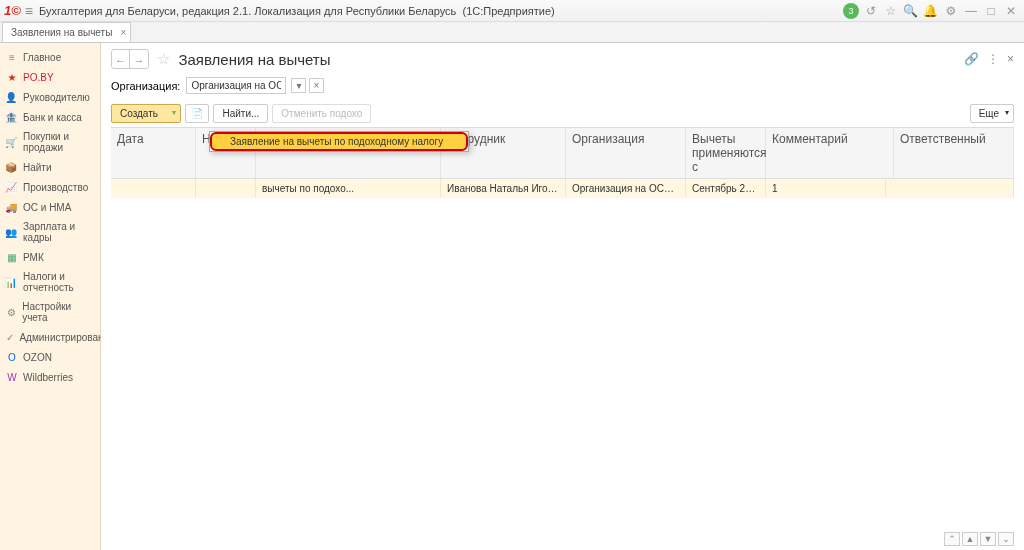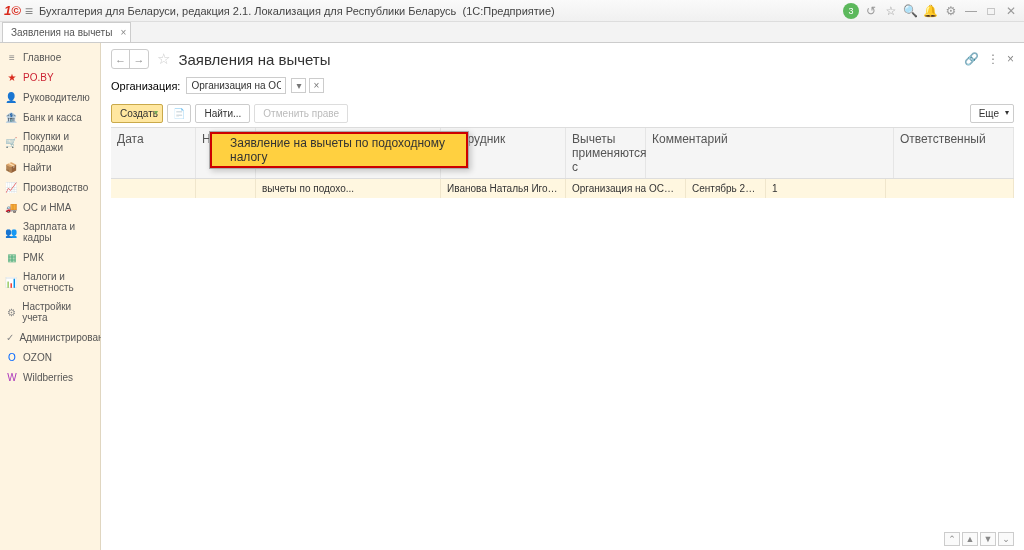--- a/index.html
+++ b/index.html
@@ -33,35 +33,35 @@
 .page-title { font-size: 15px; color: #333; }
 .hdr-actions { margin-left: auto; display: flex; gap: 8px; color: #888; }
 .hdr-actions span { cursor: pointer; font-size: 12px; }
 
 .org-row { display: flex; align-items: center; padding: 2px 10px 6px; gap: 6px; font-size: 11px; }
 .org-input { border: 1px solid #ccc; padding: 2px 4px; width: 100px; font-size: 10px; color: #333; }
 .org-btns span { display:inline-block; border: 1px solid #ccc; padding: 1px 4px; margin-left: -1px; color: #777; cursor: pointer; font-size: 10px; }
 
 .toolbar-row { display: flex; align-items: center; padding: 4px 10px; gap: 4px; }
 .btn { border: 1px solid #ccc; background: #fff; padding: 3px 8px; font-size: 10px; cursor: pointer; border-radius: 2px; color: #333; }
-.btn.create { background: #ffe7a0; border-color: #c9a94a; position: relative; padding-right: 4px; }
+.btn.create { background: #ffe7a0; border-color: #c9a94a; position: relative; padding-right: 22px; }
 .btn.create::after { content: "▾"; position: absolute; right: 4px; font-size: 8px; color: #7a5; }
 .btn.icon-only { padding: 3px 5px; color: #5b8; }
 .btn.ghost { color: #bbb; border-color: #ddd; }
 .btn.more { margin-left: auto; padding-right: 14px; position: relative; }
 .btn.more::after { content: "▾"; position: absolute; right: 4px; font-size: 8px; }
 
 .grid-header { display: flex; background: #f5f5f5; border-top: 1px solid #ddd; border-bottom: 1px solid #ddd; margin: 0 10px; }
 .gh-cell { padding: 4px 6px; font-size: 12px; color: #555; border-right: 1px solid #e5e5e5; }
 .grid-row { display: flex; margin: 0 10px; background: #fff7e0; }
 .gr-cell { padding: 4px 6px; font-size: 10px; color: #333; border-right: 1px solid #f0e6cc; white-space: nowrap; overflow: hidden; text-overflow: ellipsis; }
 .c-date{width:85px} .c-num{width:60px} .c-doc{width:185px} .c-emp{width:125px} .c-org{width:120px} .c-ded{width:80px} .c-resp{width:120px} .c-comm{flex:1}
 
 .dropdown { position: absolute; left: 108px; top: 88px; width: 260px; background: #fff; border: 1px solid #aaa; box-shadow: 2px 2px 6px rgba(0,0,0,0.2); z-index: 10; }
-.dropdown-item { padding: 4px 20px; font-size: 12px; color: #333; cursor: pointer; }
+.dropdown-item { padding: 4px 20px; font-size: 10px; color: #333; cursor: pointer; border-radius: 6px; }
 .dropdown-item.selected { background: #ffd040; border: 2px solid #c00; padding: 2px 18px; }
 
 .footer { position: absolute; bottom: 4px; right: 10px; display: flex; gap: 2px; }
 .footer span { border: 1px solid #ccc; width: 16px; height: 14px; display: flex; align-items: center; justify-content: center; font-size: 9px; color: #888; cursor: pointer; background: #fafafa; }
 </style>
 </head>
 <body>
 
 <div class="titlebar">
   <span class="logo">1©</span>
@@ -175,29 +175,30 @@
       <span class="org-btns">
         <span>▾</span>
         <span>×</span>
       </span>
     </div>
 
     <div class="toolbar-row">
       <button class="btn create">Создать</button>
       <button class="btn icon-only">📄</button>
       <button class="btn">Найти...</button>
-      <button class="btn ghost">Отменить праве</button>
+      <button class="btn ghost">Отменить подохо</button>
       <button class="btn more">Еще</button>
     </div>
 
     <div class="grid-header">
       <div class="gh-cell c-date">Дата</div>
       <div class="gh-cell c-num">Номер</div>
       <div class="gh-cell c-doc">Вид документа</div>
       <div class="gh-cell c-emp">Сотрудник</div>
+      <div class="gh-cell c-org">Организация</div>
       <div class="gh-cell c-ded">Вычеты применяются с</div>
       <div class="gh-cell c-comm">Комментарий</div>
       <div class="gh-cell c-resp">Ответственный</div>
     </div>
 
     <div class="grid-row">
       <div class="gr-cell c-date"></div>
       <div class="gr-cell c-num"></div>
       <div class="gr-cell c-doc">вычеты по подохо...</div>
       <div class="gr-cell c-emp">Иванова Наталья Игоревна</div>

